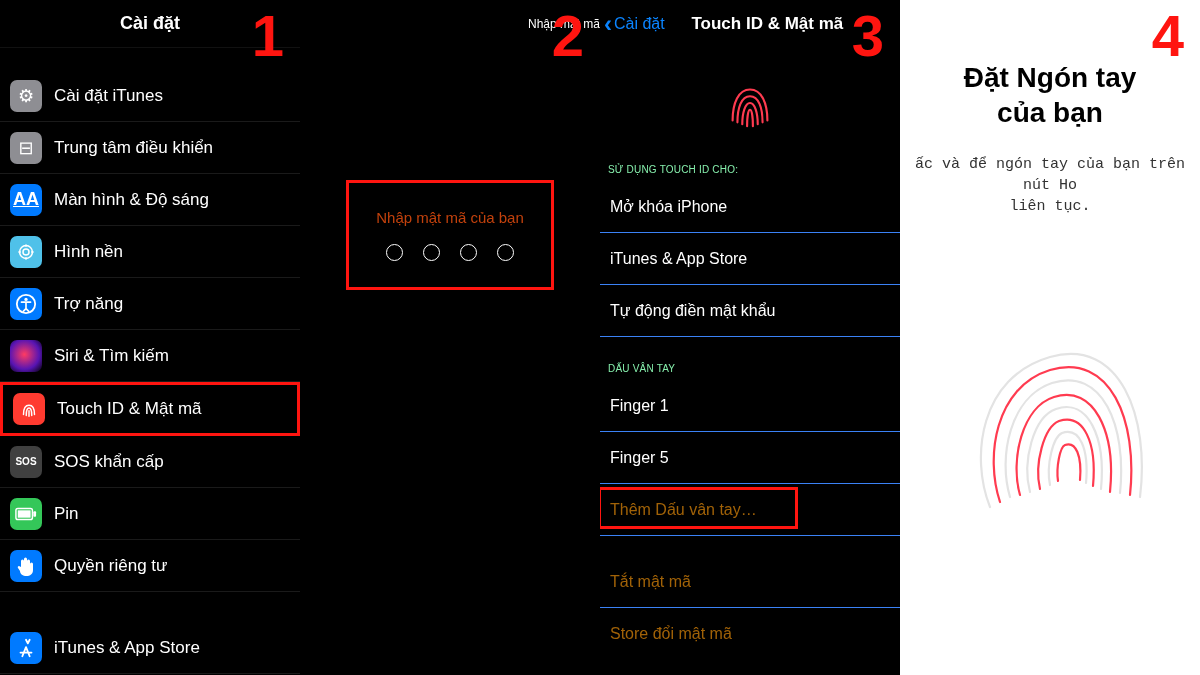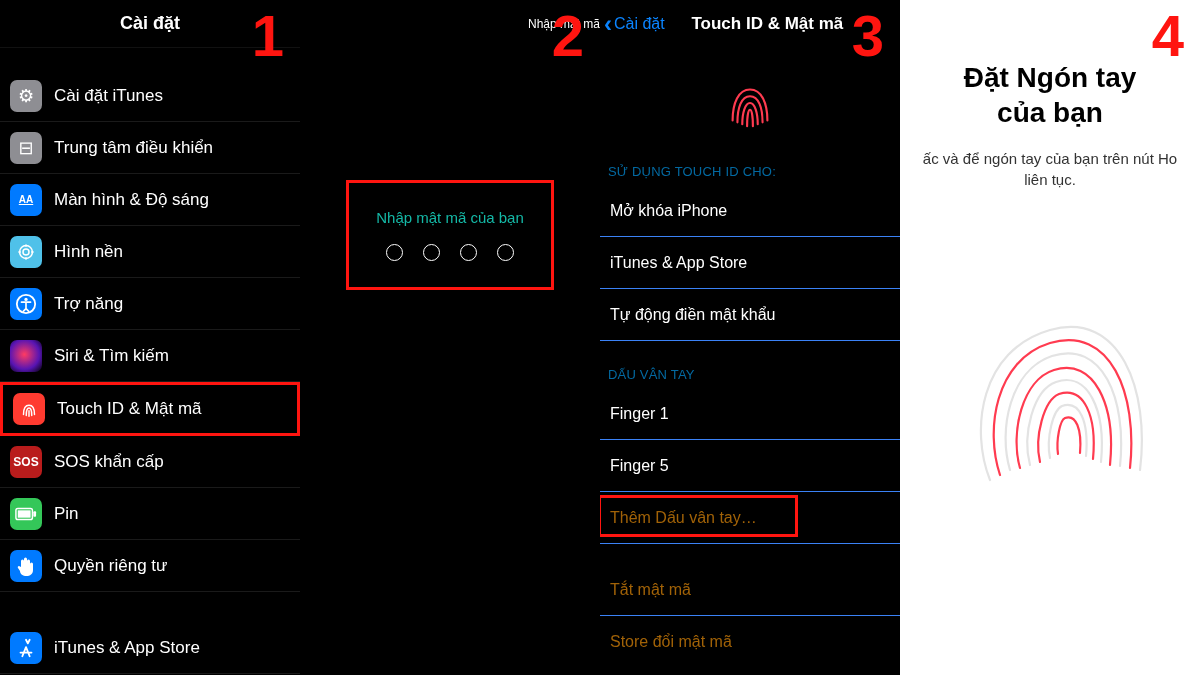--- a/index.html
+++ b/index.html
@@ -57,66 +57,66 @@
   .p1-row .label { font-size: 17px; color:#fff; flex:1; white-space:nowrap; overflow:hidden; }
   .spacer { height:30px; }
   .hl-red { border:3px solid #ff1510; }
 
   
   .ic-gray { background:#8e8e93;}
   .ic-blue1 { background:#007aff;}
   .ic-cyan { background:#4fc1e9;}
   .ic-siri { background: radial-gradient(circle at 45% 45%, #ff3b62, #5714b3 60%, #000 100%);}
   .ic-touch { background:#ff3b30;}
-  .ic-sos { background:#b91c1c; font-size:12px; font-weight:700; color:#fff;}
+  .ic-sos { background:#404040; font-size:10px; font-weight:700; color:#fff;}
   .ic-green { background:#34c759;}
   .ic-hand { background:#007aff;}
   .ic-appstore { background:#007aff;}
 
   
   .p2-header {
     height:48px;
     display:flex; align-items:center; justify-content:flex-end;
     font-size:12px; font-weight:400;
   }
   .p2-box {
     position:absolute;
     top:180px; left:46px; width:208px; height:110px;
     border:3px solid #ff1510;
     display:flex; flex-direction:column; align-items:center; justify-content:center;
   }
-  .p2-prompt { font-size:15px; color:#14b8a6; margin-bottom:18px;}
+  .p2-prompt { font-size:15px; color:#c2410c; margin-bottom:18px;}
   .p2-dots { display:flex; gap:20px;}
   .p2-dot { width:17px; height:17px; border:1.5px solid #fff; border-radius:50%;}
 
   
   .p3-header {
     height:48px; display:flex; align-items:center; font-size:17px;
   }
   .p3-back { color:#0a84ff; font-size:16px; padding-left:4px; display:flex; align-items:center; gap:2px; max-width:92px; overflow:hidden; white-space:nowrap;}
   .p3-title { font-weight:600; flex:1; text-align:center; padding-right:30px;}
   .p3-finger-hero { height:110px; display:flex; align-items:center; justify-content:center;}
-  .p3-section-h { font-size:13px; color:#0369a1; padding:6px 8px 6px 8px; text-transform:uppercase; letter-spacing:0.2px;}
+  .p3-section-h { font-size:10px; color:#86efac; padding:6px 8px 6px 8px; text-transform:uppercase; letter-spacing:0.2px;}
   .p3-row {
     height:52px; display:flex; align-items:center; padding:0 10px;
     border-bottom:1px solid #3b82f6; font-size:16px;
   }
   .p3-row.link { color:#a16207; }
   .p3-gap { height:20px; }
   .p3-hl {
     position:absolute;
     border:3px solid #ff1510;
     left:-2px;
     width:200px; height:42px;
   }
 
   
   .p4 { padding:60px 0 0 0; text-align:center;}
-  .p4-title { font-size:28px; font-weight:700; line-height:1.25; margin-bottom:18px;}
-  .p4-sub { font-size:15px; color:#333; line-height:1.4; padding:0 4px;}
+  .p4-title { font-size:28px; font-weight:700; line-height:1.25; margin-bottom:24px;}
+  .p4-sub { font-size:15px; color:#333; line-height:1.4; padding:0 4px;font-family:Liberation Mono, monospace;}
   .p4-fp { margin-top:90px; display:flex; justify-content:center;}
 
   
   .fp-svg { width:58px; height:58px;}
   .fp-svg-big { width:200px; height:230px;}
   .fp-stroke { fill:none; stroke:#ff3b50; stroke-width:2.2; stroke-linecap:round;}
   .fp-gray { stroke:#e3e3e3;}
 
   
   .glyph { font-size:18px; color:#fff; }
@@ -143,21 +143,21 @@
 
     <div class="p1-row">
       <div class="icon-wrap ic-gray">
           <span class="glyph">⊟</span>
         </div>
       <div class="label">Trung tâm điều khiển</div>
     </div>
 
     <div class="p1-row">
       <div class="icon-wrap ic-blue1">
-          <span class="glyph" style="font-size:10px; font-weight:700;text-decoration:underline;">AA</span>
+          <span class="glyph" style="font-size:18px; font-weight:700;text-decoration:underline;">AA</span>
         </div>
       <div class="label">Màn hình &amp; Độ sáng</div>
     </div>
 
     <div class="p1-row">
       <div class="icon-wrap ic-cyan">
         <svg width="22" height="22" viewBox="0 0 24 24">
             <circle cx="12" cy="12" r="7" fill="none" stroke="#fff" stroke-width="1.6"></circle>
             <circle cx="12" cy="12" r="3.3" fill="none" stroke="#fff" stroke-width="1.6"></circle>
             <circle cx="12" cy="5" r="1.3" fill="#fff"></circle>

